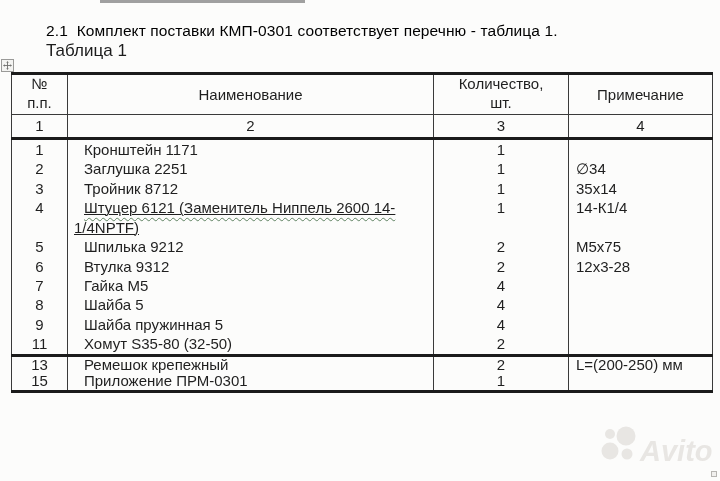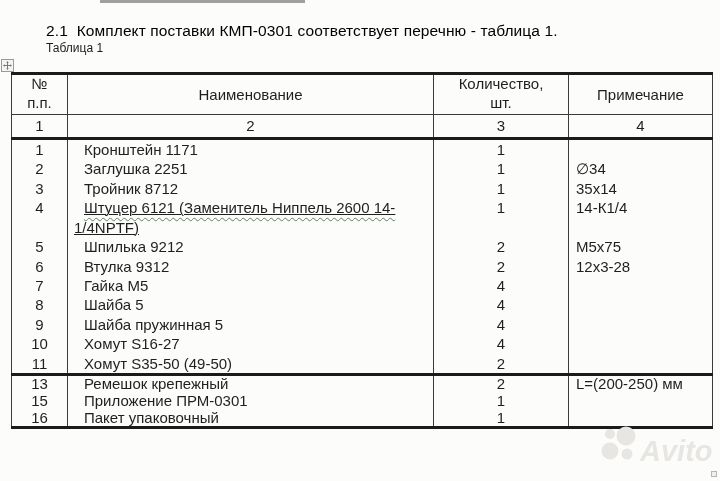--- a/index.html
+++ b/index.html
@@ -10,21 +10,21 @@
   }
   .remnant{
     position:absolute;left:100px;top:0;width:205px;height:3px;
     background:#7a7a7a;opacity:.7;filter:blur(.4px);
   }
   .title{
     position:absolute;left:46px;top:11px;font-size:15.5px;white-space:pre;
     color:#000000;letter-spacing:.1px;margin-top:11px;
   }
   .caption{
-    position:absolute;left:46px;top:41px;font-size:12px;color:#1c1c1c;
+    position:absolute;left:46px;top:41px;font-size:17px;color:#1c1c1c;
   }
   .move-handle{
     position:absolute;left:1px;top:59px;width:13px;height:13px;
     background:#f4f4f2;border:1px solid #9a9a98;box-sizing:border-box;
     display:flex;align-items:center;justify-content:center;
   }
   .parts-table{
     position:absolute;left:11px;top:72px;
     border-collapse:collapse;table-layout:fixed;width:701px;
     font-size:15px;color:#1f1f1f;
@@ -161,48 +161,36 @@
     <td class="c-qty">4</td>
     <td class="c-note"></td>
   </tr>
         <tr>
     <td class="c-num">9</td>
     <td class="c-name">Шайба пружинная 5</td>
     <td class="c-qty">4</td>
     <td class="c-note"></td>
   </tr>
         <tr>
-    <td class="c-num">10</td>
-    <td class="c-name">Хомут S16-27</td>
-    <td class="c-qty">4</td>
-    <td class="c-note"></td>
-  </tr>
-        <tr>
     <td class="c-num">11</td>
-    <td class="c-name">Хомут S35-50 (49-50)</td>
+    <td class="c-name">Хомут S35-80 (32-50)</td>
     <td class="c-qty">2</td>
     <td class="c-note"></td>
   </tr>
       </tbody>
     <tbody class="extra" id="tbody-extra">
         <tr>
     <td class="c-num">13</td>
     <td class="c-name">Ремешок крепежный</td>
     <td class="c-qty">2</td>
     <td class="c-note">L=(200-250) мм</td>
   </tr>
         <tr>
     <td class="c-num">15</td>
     <td class="c-name">Приложение ПРМ-0301</td>
-    <td class="c-qty">1</td>
-    <td class="c-note"></td>
-  </tr>
-        <tr>
-    <td class="c-num">16</td>
-    <td class="c-name">Пакет упаковочный</td>
     <td class="c-qty">1</td>
     <td class="c-note"></td>
   </tr>
       </tbody>
   </table>
 
   <div class="watermark">
     <svg width="120" height="50" viewBox="0 0 120 50">
       <g fill="#e8e6e3">
         <circle cx="12" cy="11" r="5"></circle>

